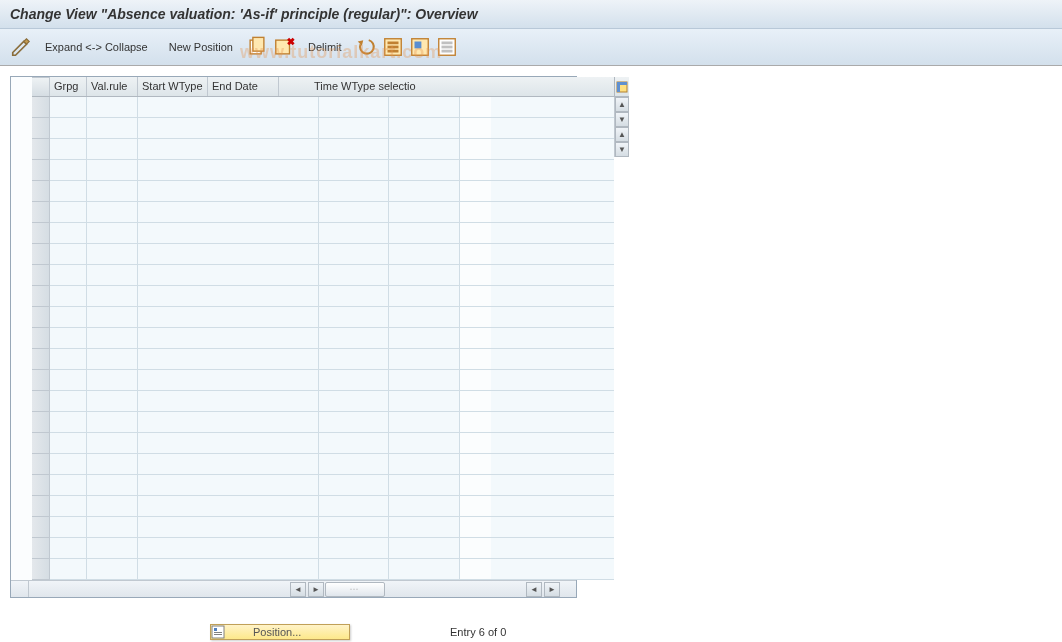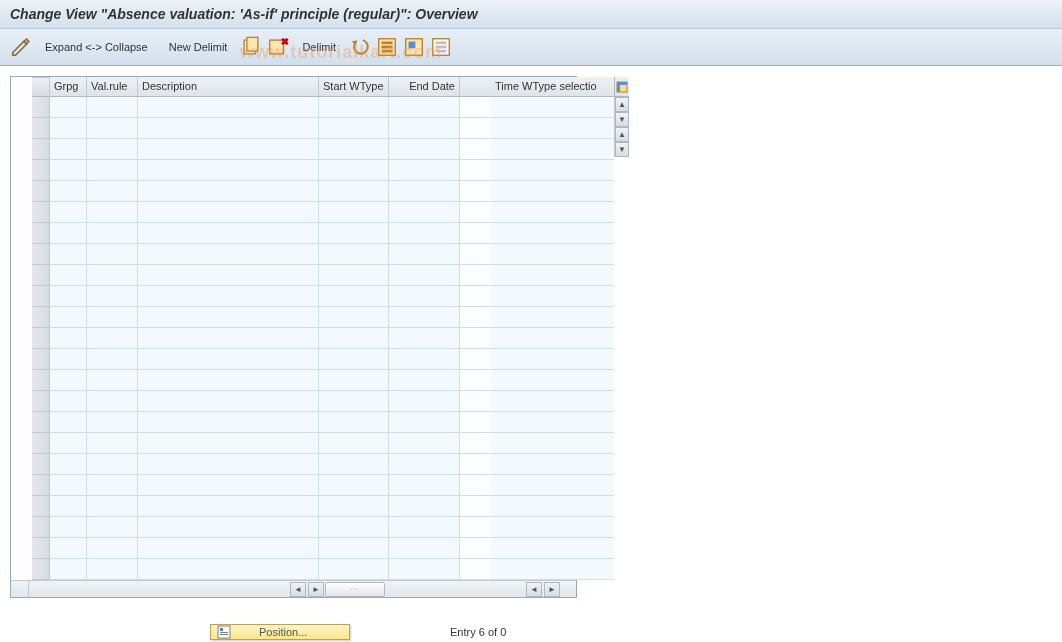--- a/index.html
+++ b/index.html
@@ -187,54 +187,53 @@
       gap:100px;
     }
     .position-btn{
       width:140px;
       height:16px;
       background:linear-gradient(#fff3c8,#fde88a);
       border:1px solid #c0a058;
       box-shadow:1px 1px 2px rgba(0,0,0,0.2);
       display:flex;
       align-items:center;
-      padding-left:6px;
       gap:28px;
       cursor:pointer;
       font-size:11px;
       color:#555;
     }
     .position-btn .pos-icon{width:14px;height:14px;display:inline-flex;}
     .entry-text{ color:#333; font-size:11px;}
     
     .c-grpg{ width:37px; flex:0 0 37px;}
     .c-val{ width:51px; flex:0 0 51px;}
     .c-desc{ width:181px; flex:0 0 181px;}
     .c-start{ width:70px; flex:0 0 70px;}
-    .c-end{ width:71px; flex:0 0 71px;text-align:right;}
+    .c-end{ width:71px; flex:0 0 71px;}
     .c-time{ width:123px; flex:0 0 123px;margin-left:31px;}
   </style>
 </head>
 <body>
 
 <div class="header-bar">
   <div class="title">Change View "Absence valuation: 'As-if' principle (regular)": Overview</div>
 </div>
 
 <div class="watermark">www.tutorialkart.com</div>
 
 <div class="toolbar">
   <span class="tb-icon">
     <svg viewBox="0 0 16 16">
         <path d="M2 12 L10 4 L12 6 L4 14 L2 14 Z" fill="none" stroke="#8a6d3b" stroke-width="1.2"></path>
         <path d="M10 4 L12 2 L14 4 L12 6Z" fill="#c49b4f" stroke="#8a6d3b" stroke-width="0.8"></path>
       </svg>
   </span>
   <span class="tb-btn-text">Expand &lt;-&gt; Collapse</span>
-  <span class="tb-btn-text">New Delimit</span>
+  <span class="tb-btn-text">New Position</span>
   <span class="tb-icon">
     <svg viewBox="0 0 16 16">
         <rect x="3" y="3" width="8" height="10" fill="#fff" stroke="#c08030"></rect>
         <rect x="5" y="1" width="8" height="10" fill="#ffe8b0" stroke="#c08030"></rect>
       </svg>
   </span>
   <span class="tb-icon">
     <svg viewBox="0 0 16 16">
         <rect x="2" y="3" width="10" height="10" fill="#ffe8b0" stroke="#c08030"></rect>
         <path d="M11 2 L15 6" stroke="#c00" stroke-width="2"></path>
@@ -273,21 +272,20 @@
 </div>
 
 <div class="content-area">
   <div class="grid-wrap">
     <div style="display:flex;padding-left:21px;">
       <div style="flex:1;">
         <div class="grid-header">
           <div class="row-header-corner"></div>
           <div class="col-head c-grpg">Grpg</div>
           <div class="col-head c-val">Val.rule</div>
-          <div class="col-head c-desc">Description</div>
           <div class="col-head c-start">Start WType</div>
           <div class="col-head c-end">End Date</div>
           <div class="col-head c-time" style="border-right:none;">Time WType selectio</div>
         </div>
         <div class="grid-body" id="grid-body">
           <div class="row-headers" id="row-headers">
               <div class="row-head"></div>
               <div class="row-head"></div>
               <div class="row-head"></div>
               <div class="row-head"></div>

